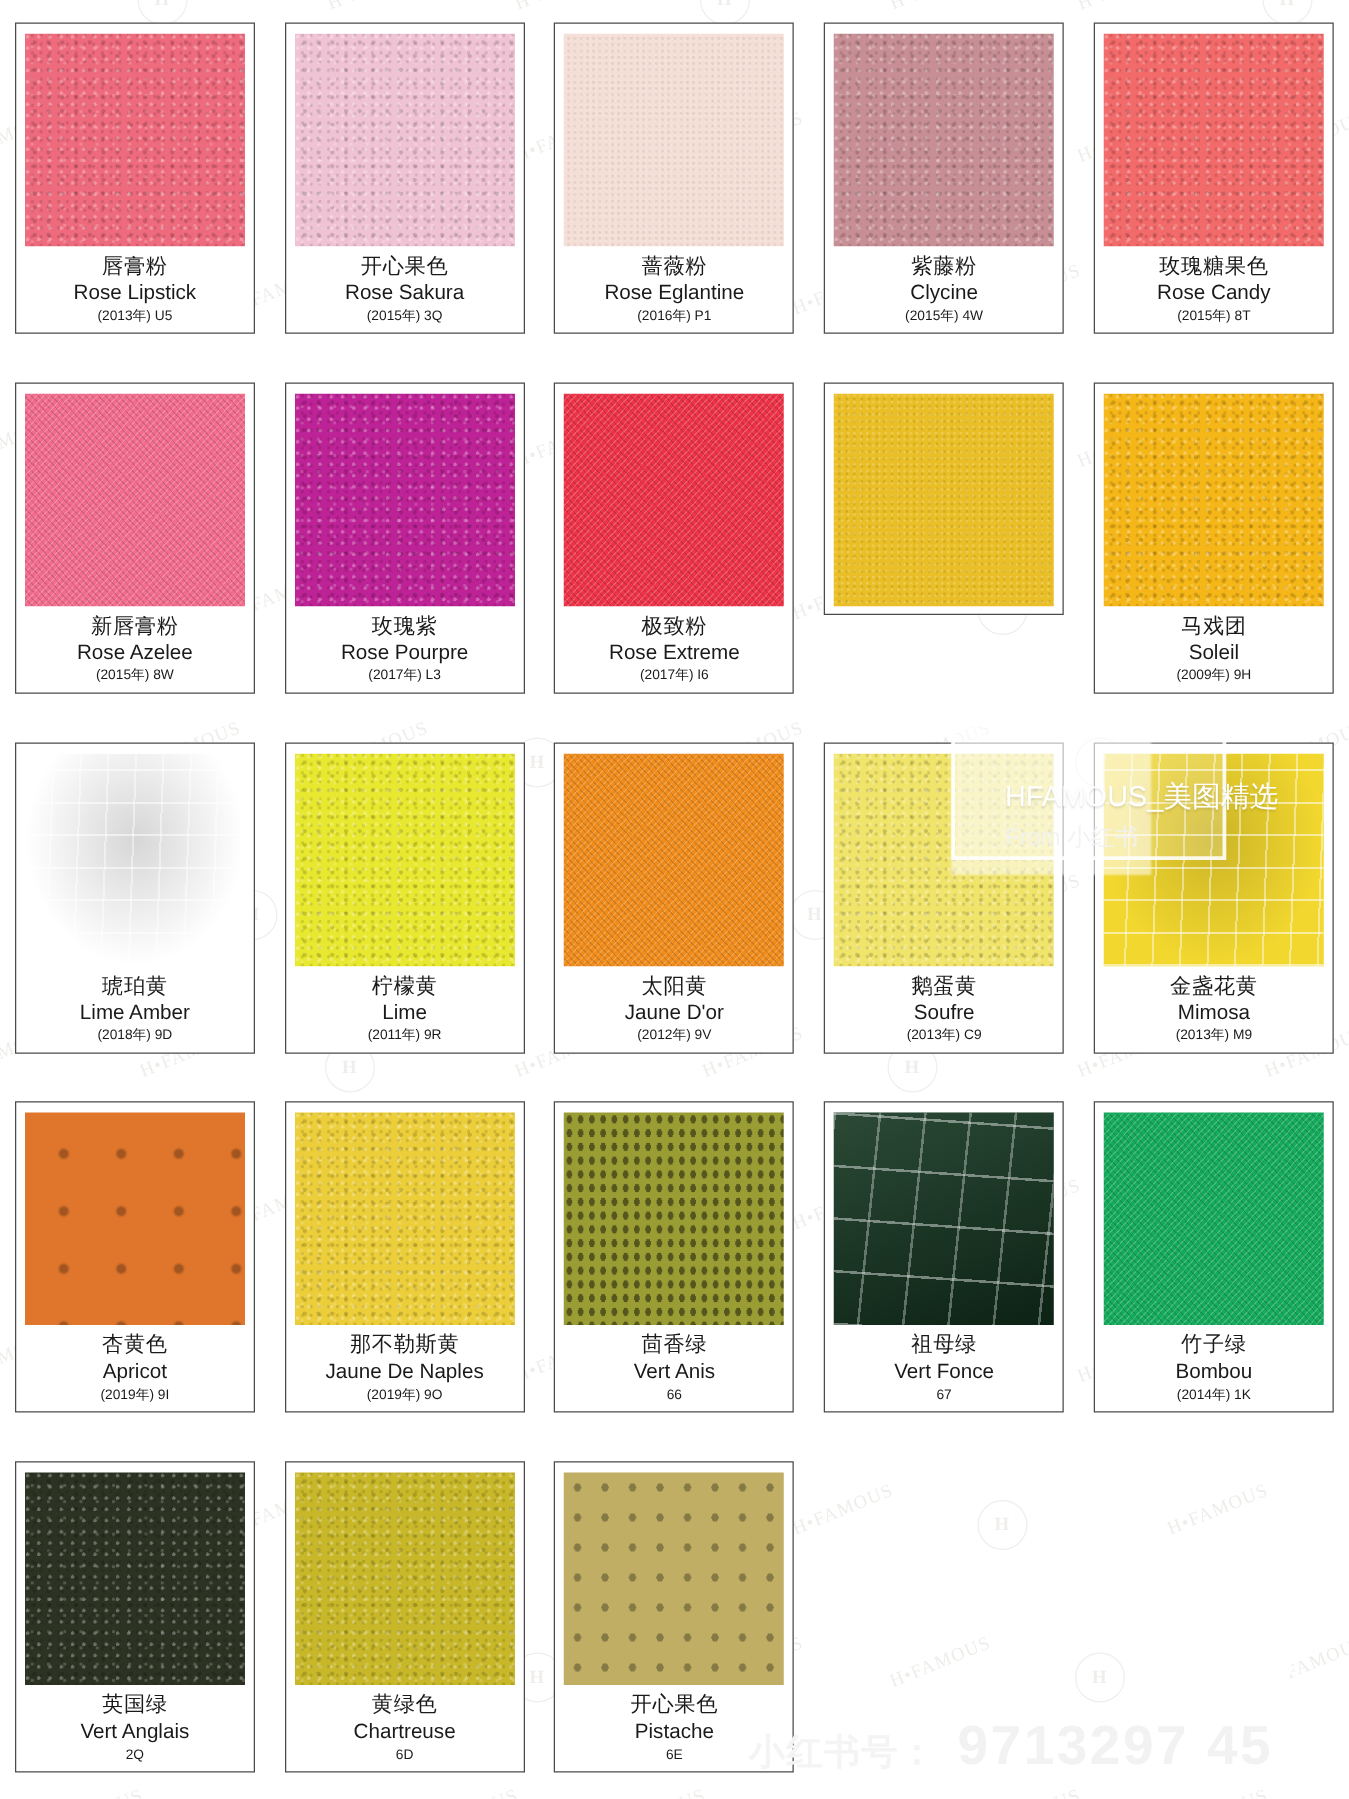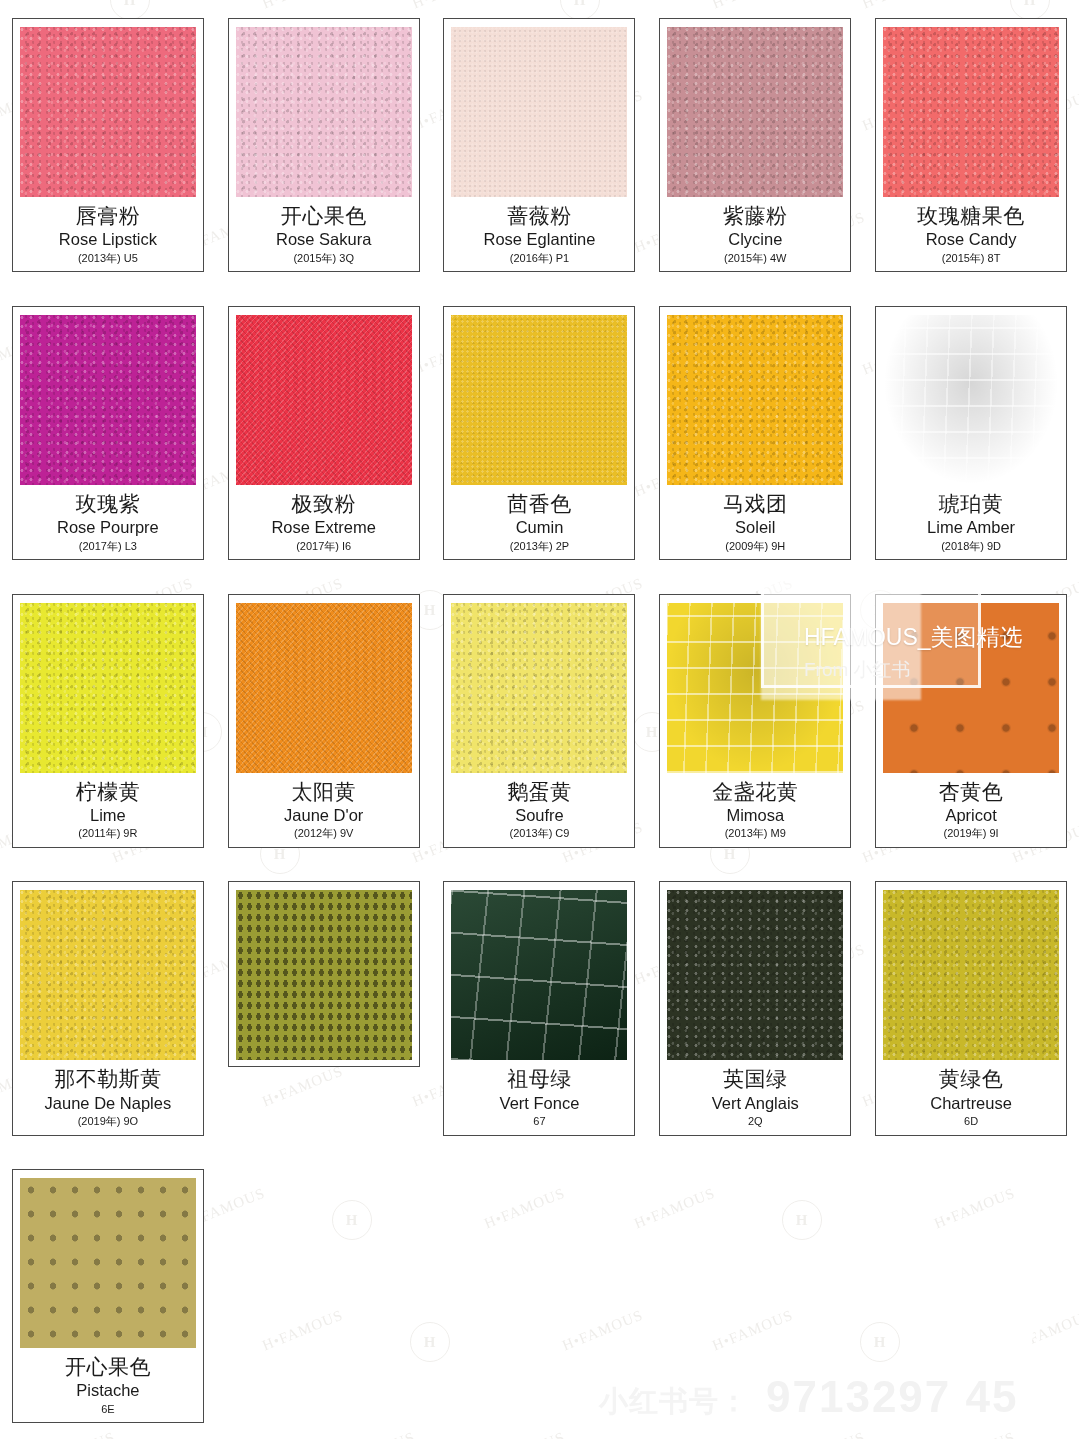--- a/index.html
+++ b/index.html
@@ -60,21 +60,21 @@
     overflow:hidden;
   }
   .swatch .grain{ position:absolute; inset:0; }
 
   .labels{
     width:100%;
     text-align:center;
     padding-top:5px;
     color:#1a1a1a;
   }
-  .cn{ font-size:21px; line-height:1.30; letter-spacing:.5px; }
+  .cn{ font-size:17px; line-height:1.30; letter-spacing:.5px; }
   .en{ font-size:16.5px; line-height:1.30; }
   .code{ font-size:11px; line-height:1.32; }
 
   
   .t-pebble{
     background-image:
       radial-gradient(circle at 22% 28%, rgba(255,255,255,.30) 0 1.4px, transparent 1.6px),
       radial-gradient(circle at 70% 62%, rgba(0,0,0,.16) 0 1.5px, transparent 1.8px),
       radial-gradient(circle at 45% 80%, rgba(255,255,255,.18) 0 1.2px, transparent 1.5px),
       radial-gradient(circle at 88% 18%, rgba(0,0,0,.12) 0 1.3px, transparent 1.6px);
@@ -329,20 +329,32 @@
           </div>
           <div class="labels">
             <div class="cn">玫瑰糖果色</div>
             <div class="en">Rose Candy</div>
             <div class="code">(2015年)  8T</div>
           </div>
         </div>
       </div>
       <div class="cell">
         <div class="card">
+          <div class="swatch" style="background: rgb(242, 108, 142);">
+            <div class="grain t-epsom"></div>
+          </div>
+          <div class="labels">
+            <div class="cn">新唇膏粉</div>
+            <div class="en">Rose Azelee</div>
+            <div class="code">(2015年)  8W</div>
+          </div>
+        </div>
+      </div>
+      <div class="cell">
+        <div class="card">
           <div class="swatch" style="background: rgb(189, 34, 150);">
             <div class="grain t-pebble"></div>
           </div>
           <div class="labels">
             <div class="cn">玫瑰紫</div>
             <div class="en">Rose Pourpre</div>
             <div class="code">(2017年)  L3</div>
           </div>
         </div>
       </div>
@@ -356,25 +368,20 @@
             <div class="en">Rose Extreme</div>
             <div class="code">(2017年)  I6</div>
           </div>
         </div>
       </div>
       <div class="cell">
         <div class="card">
           <div class="swatch" style="background: rgb(233, 190, 38);">
             <div class="grain t-fine"></div>
           </div>
-          <div class="labels">
-            <div class="cn">茴香色</div>
-            <div class="en">Cumin</div>
-            <div class="code">(2013年)  2P</div>
-          </div>
         </div>
       </div>
       <div class="cell">
         <div class="card">
           <div class="swatch" style="background: rgb(245, 182, 24);">
             <div class="grain t-pebble"></div>
           </div>
           <div class="labels">
             <div class="cn">马戏团</div>
             <div class="en">Soleil</div>
@@ -464,31 +471,48 @@
             <div class="en">Jaune De Naples</div>
             <div class="code">(2019年)  9O</div>
           </div>
         </div>
       </div>
       <div class="cell">
         <div class="card">
           <div class="swatch" style="background: rgb(154, 156, 52);">
             <div class="grain t-lizard"></div>
           </div>
+          <div class="labels">
+            <div class="cn">茴香绿</div>
+            <div class="en">Vert Anis</div>
+            <div class="code">66</div>
+          </div>
         </div>
       </div>
       <div class="cell">
         <div class="card">
           <div class="swatch" style="background: rgb(19, 53, 31);">
             <div class="grain t-crocdark"></div>
           </div>
           <div class="labels">
             <div class="cn">祖母绿</div>
             <div class="en">Vert Fonce</div>
             <div class="code">67</div>
+          </div>
+        </div>
+      </div>
+      <div class="cell">
+        <div class="card">
+          <div class="swatch" style="background: rgb(22, 171, 92);">
+            <div class="grain t-epsom"></div>
+          </div>
+          <div class="labels">
+            <div class="cn">竹子绿</div>
+            <div class="en">Bombou</div>
+            <div class="code">(2014年)  1K</div>
           </div>
         </div>
       </div>
       <div class="cell">
         <div class="card">
           <div class="swatch" style="background: rgb(44, 51, 35);">
             <div class="grain t-pebble"></div>
           </div>
           <div class="labels">
             <div class="cn">英国绿</div>

